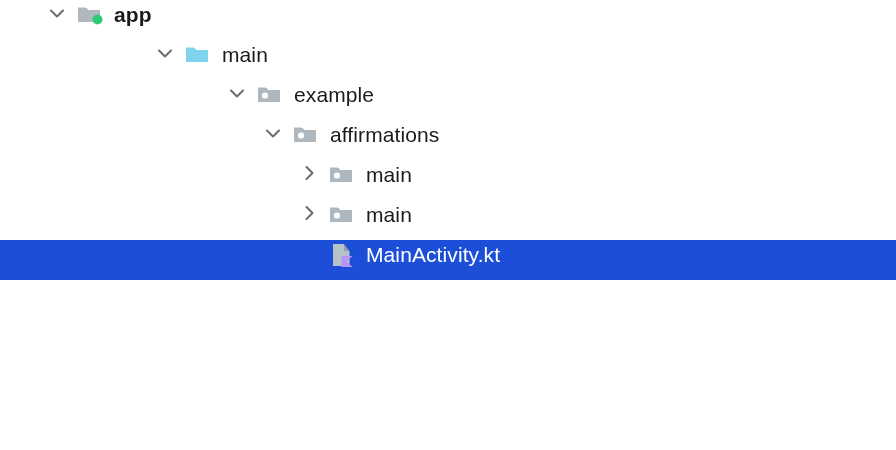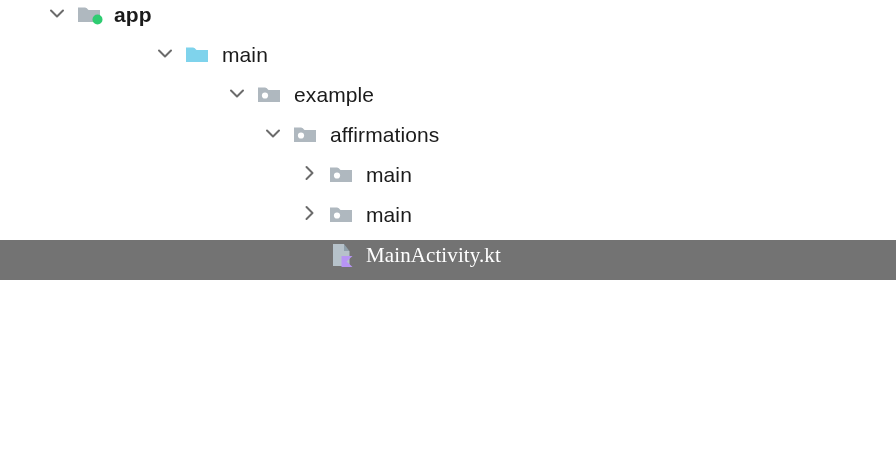--- a/index.html
+++ b/index.html
@@ -14,21 +14,21 @@
     position:relative;
     background:#ffffff;
   }
   .row {
     height:40px;
     display:flex;
     align-items:flex-start;
     width:100%;
     white-space:nowrap;
   }
-  .row.selected { background:#737373;font-family:Liberation Serif, serif; }
+  .row.selected { background:#1d4ed8; }
 
   .indent { flex:0 0 auto; height:1px; }
 
   
   .twisty {
     flex:0 0 auto;
     width:26px; height:26px;
     position:relative;
   }
   .twisty svg { display:block; width:26px; height:26px; }

